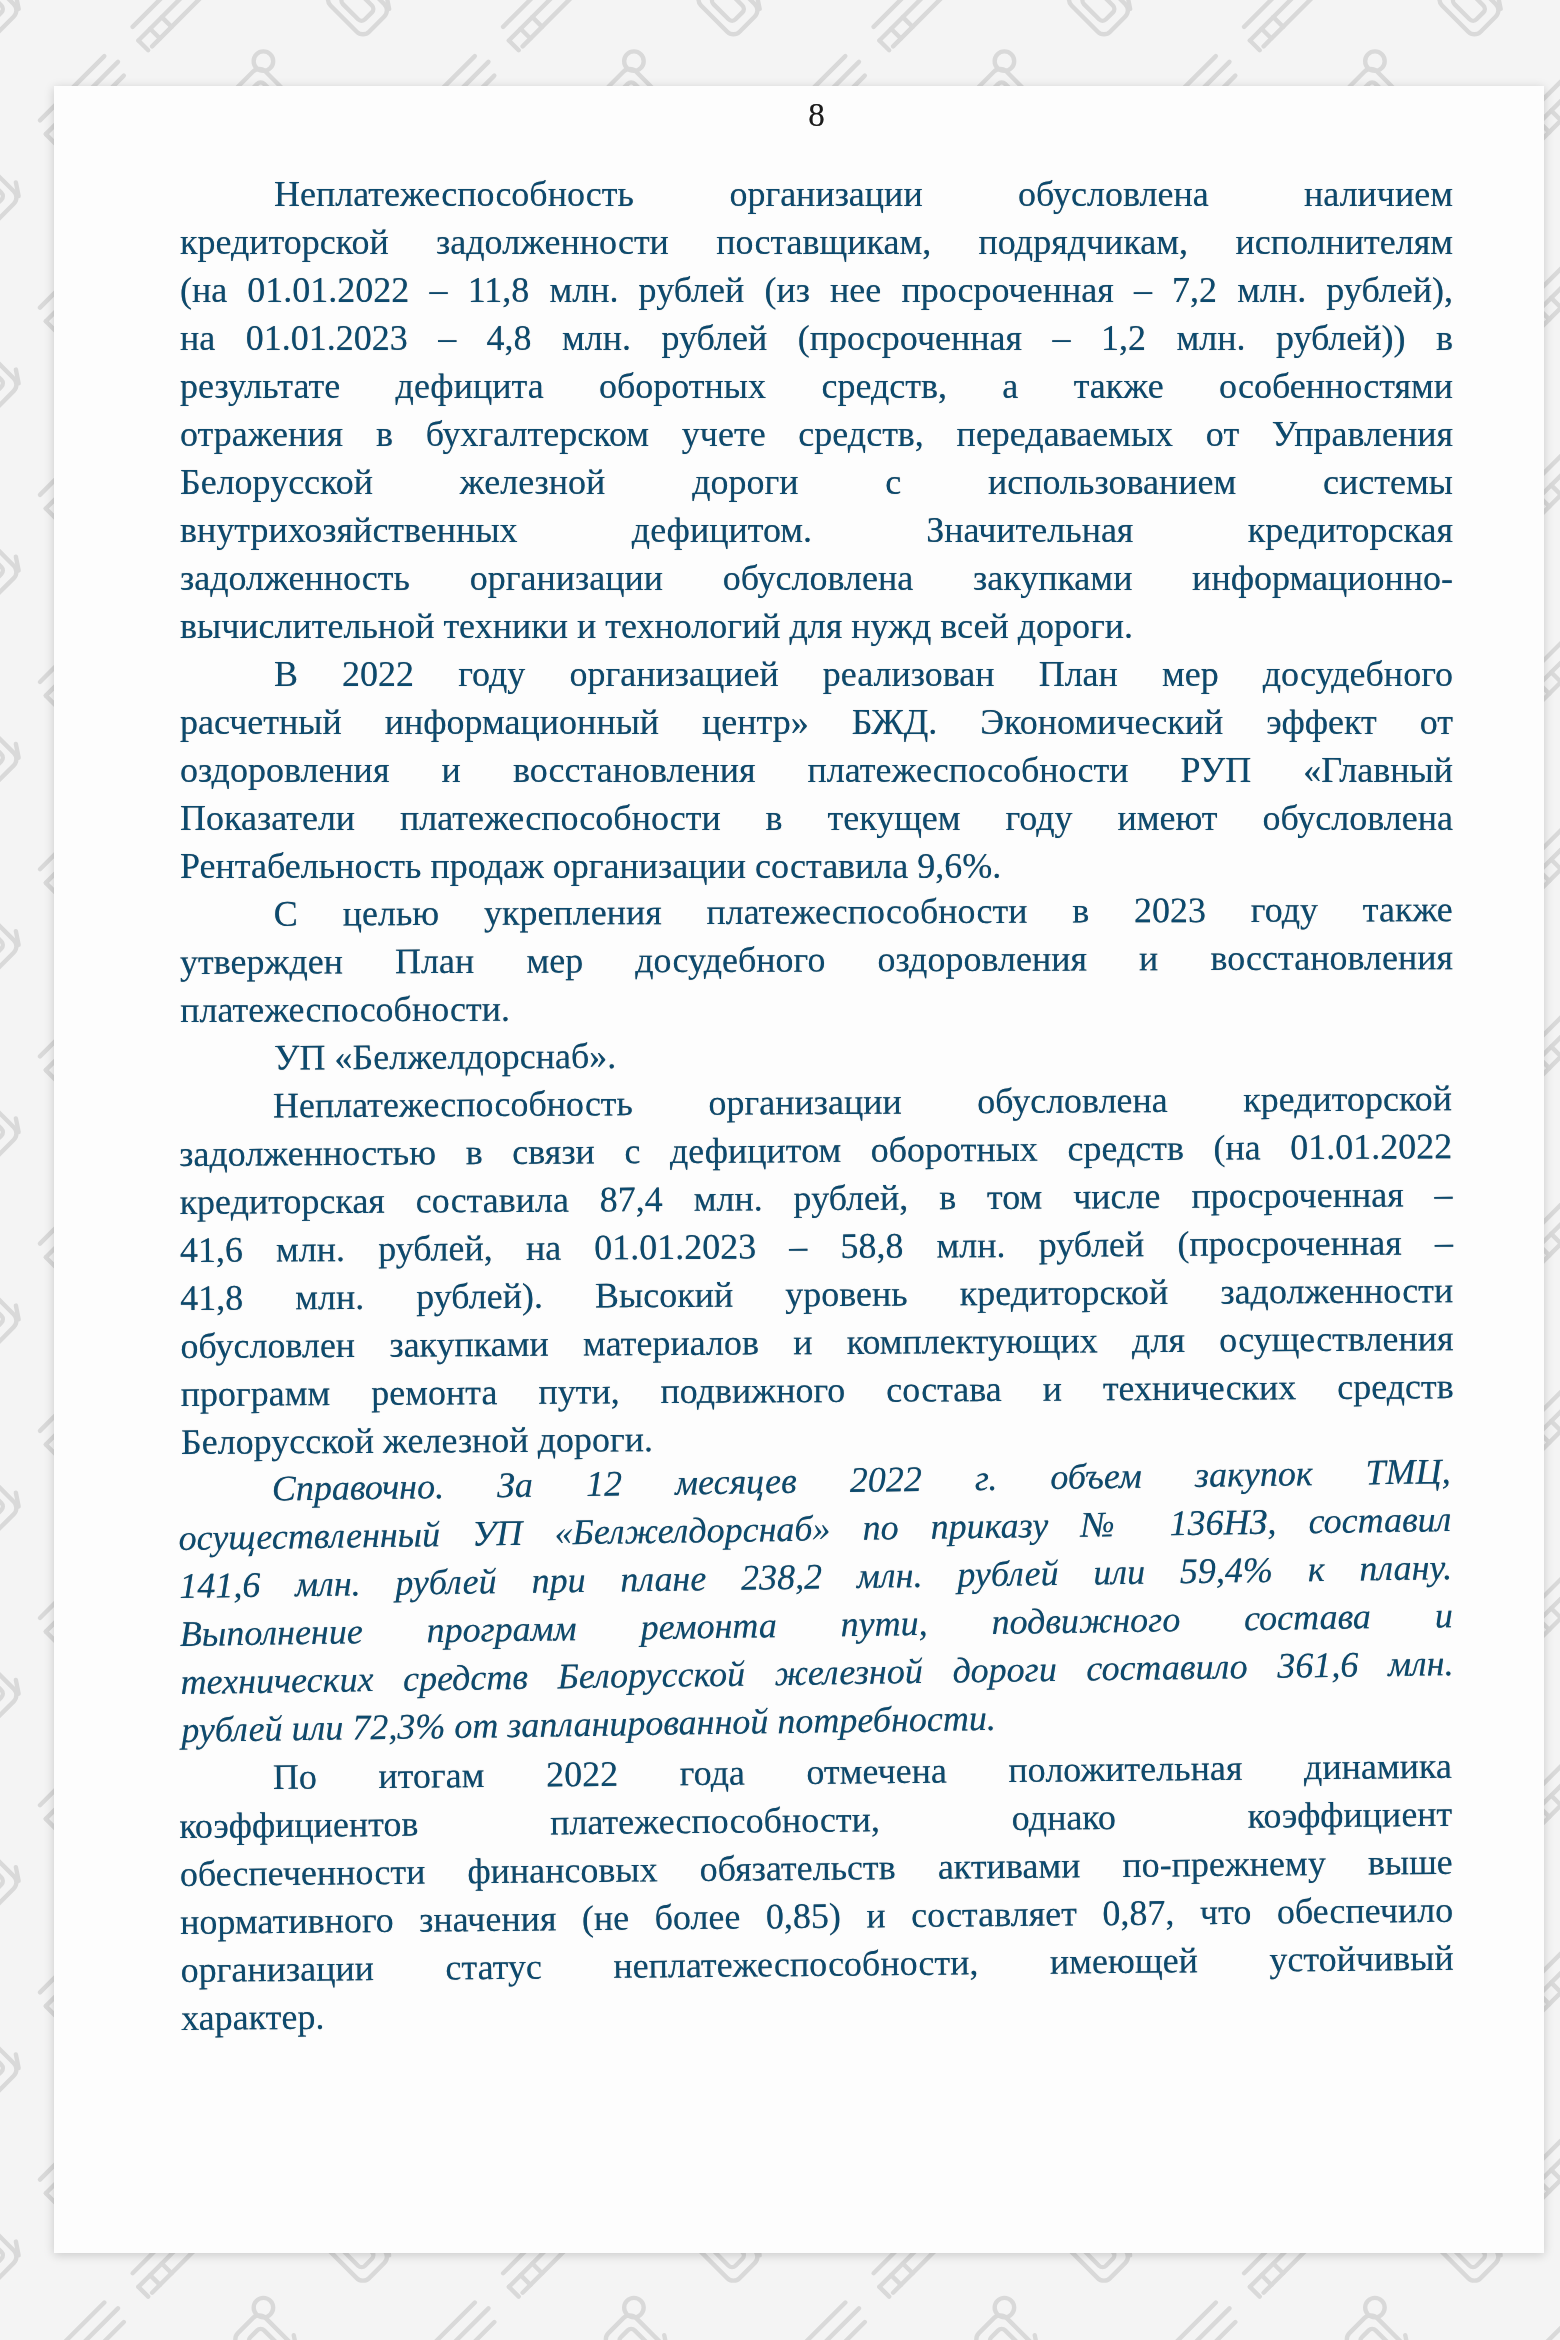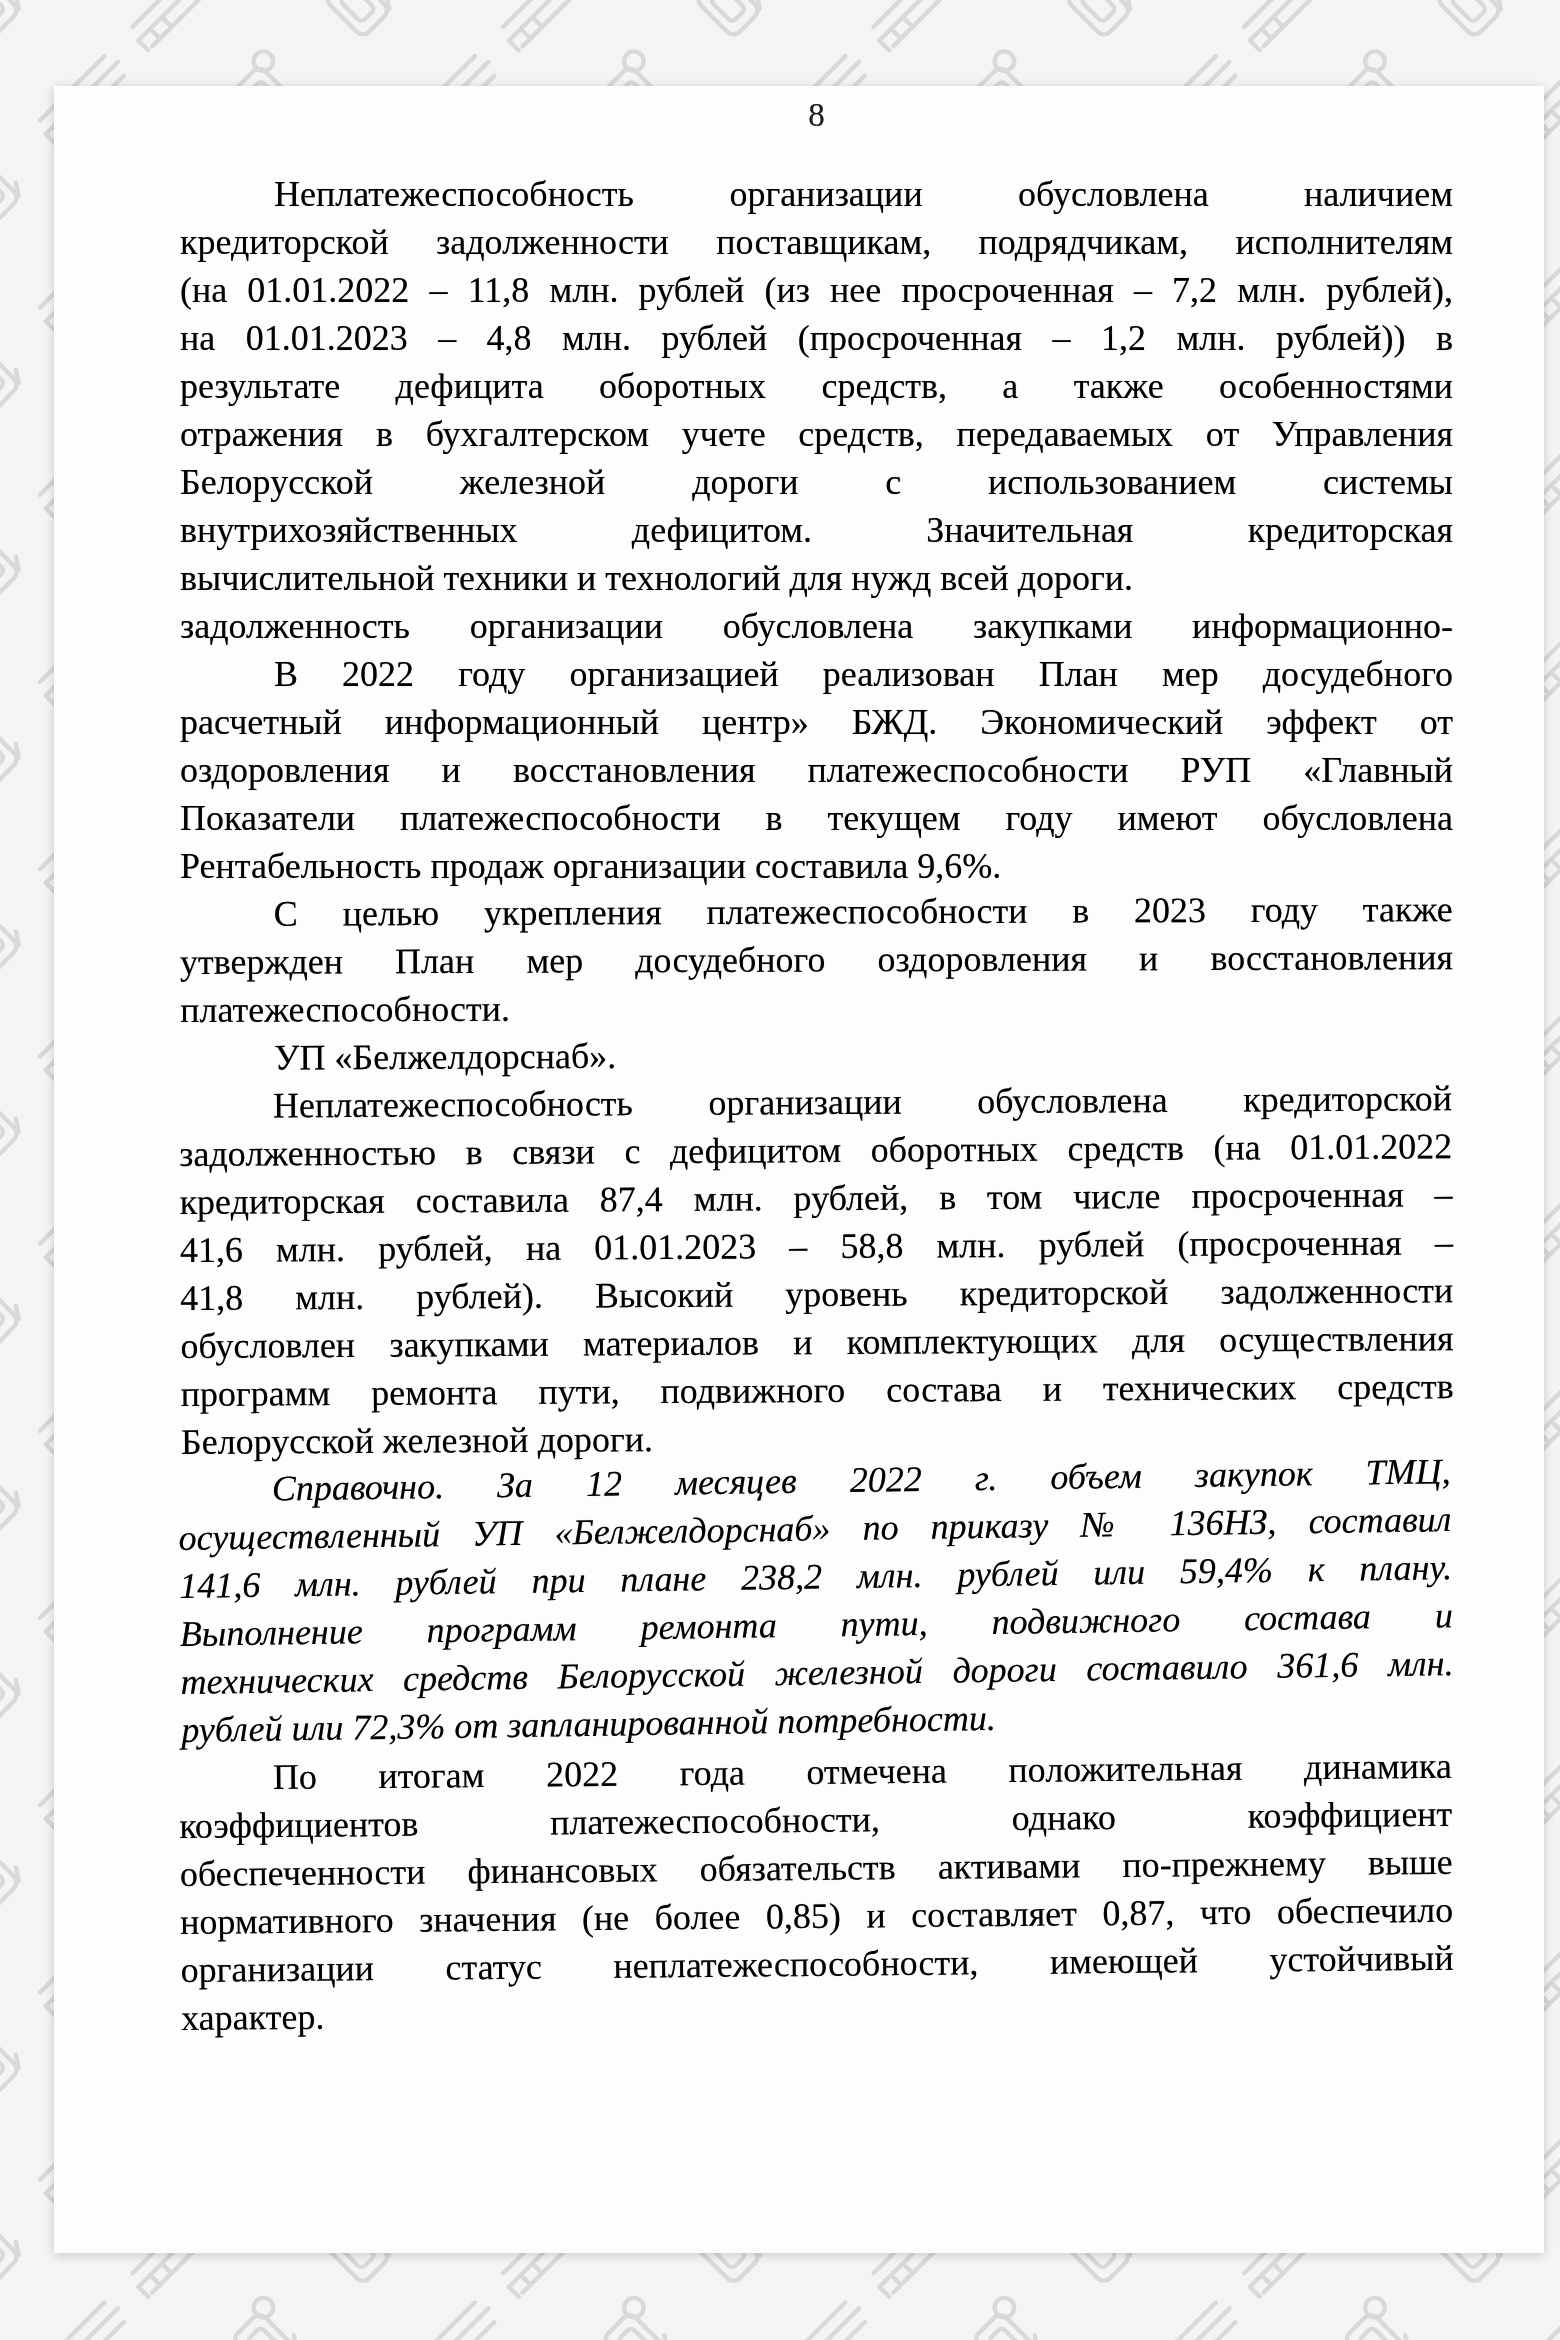--- a/index.html
+++ b/index.html
@@ -25,21 +25,21 @@
     padding: 11.7px 91px 0 126px;
     z-index: 1;
   }
   .page-number {
     text-align: center;
     font-size: 33px;
     line-height: 35px;
     color: #1c1c1c;
     text-shadow: 0 0 0.6px rgba(0,0,0,0.5);
   }
-  .doc-body { margin-top: 37px; color: #000000; }
+  .doc-body { margin-top: 37px; color: #0c4a6e; }
   .para { margin: 0; text-shadow: 0 0 0.7px rgba(20,20,20,0.55); }
   .para.italic { font-style: italic; }
   
   .doc-body .para:nth-child(3) { transform: rotate(-0.22deg); transform-origin: 0 50%; }
   .doc-body .para:nth-child(4) { transform: rotate(-0.28deg); transform-origin: 0 50%; }
   .doc-body .para:nth-child(5) { transform: rotate(-0.35deg); transform-origin: 0 50%; }
   .doc-body .para:nth-child(6) { transform: rotate(-0.85deg); transform-origin: 0 60%; }
   .doc-body .para:nth-child(7) { transform: rotate(-0.55deg); transform-origin: 0 50%; }
   .line {
     height: 48px;
@@ -326,22 +326,22 @@
   <div class="doc-body" id="doc-body">
       <div class="para">
         <div class="line first">Неплатежеспособность организации обусловлена наличием</div>
         <div class="line">кредиторской задолженности поставщикам, подрядчикам, исполнителям</div>
         <div class="line">(на 01.01.2022 – 11,8 млн. рублей (из нее просроченная – 7,2 млн. рублей),</div>
         <div class="line">на 01.01.2023 – 4,8 млн. рублей (просроченная – 1,2 млн. рублей)) в</div>
         <div class="line">результате дефицита оборотных средств, а также особенностями</div>
         <div class="line">отражения в бухгалтерском учете средств, передаваемых от Управления</div>
         <div class="line">Белорусской железной дороги с использованием системы</div>
         <div class="line">внутрихозяйственных дефицитом. Значительная кредиторская</div>
+        <div class="line">задолженность организации обусловлена закупками информационно-</div>
         <div class="line last">вычислительной техники и технологий для нужд всей дороги.</div>
-        <div class="line">задолженность организации обусловлена закупками информационно-</div>
       </div>
       <div class="para">
         <div class="line first">В 2022 году организацией реализован План мер досудебного</div>
         <div class="line">расчетный информационный центр» БЖД. Экономический эффект от</div>
         <div class="line">оздоровления и восстановления платежеспособности РУП «Главный</div>
         <div class="line">Показатели платежеспособности в текущем году имеют обусловлена</div>
         <div class="line last">Рентабельность продаж организации составила 9,6%.</div>
       </div>
       <div class="para">
         <div class="line first">С целью укрепления платежеспособности в 2023 году также</div>

